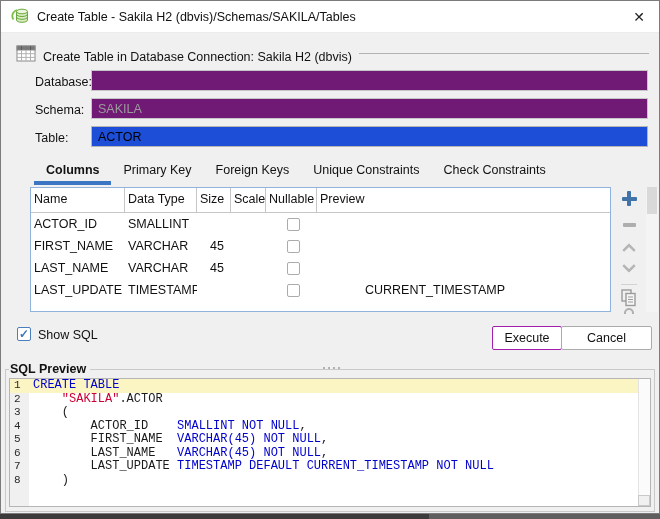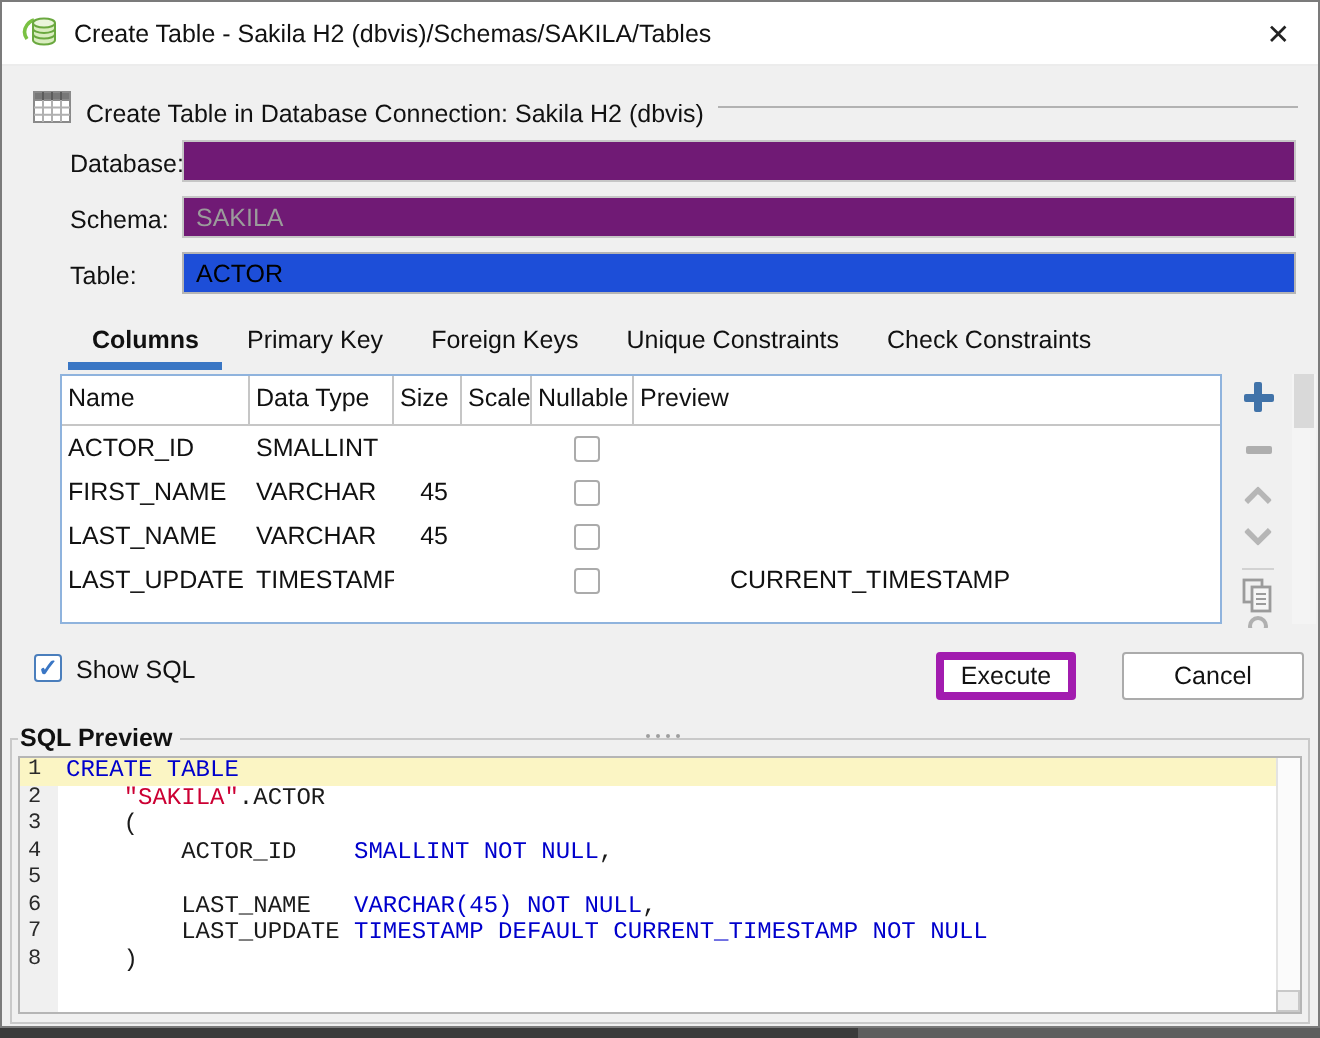--- a/index.html
+++ b/index.html
@@ -72,21 +72,21 @@
   .grid-scrollbar { position:absolute; left:645px; top:186px; width:12px; height:125px; background:#f4f4f4; }
   .grid-scrollbar .thumb { position:absolute; left:1px; top:0; width:10px; height:27px; background:#d9d9d9; }
 
   
   .chk-box { position:absolute; left:16px; top:326px; width:14px; height:14px; background:#fff;
     border:1px solid #4a7ebc; border-radius:2px; font-size:12px; font-weight:bold; color:#3a76c4;
     line-height:12px; text-align:center; }
   .chk-label { position:absolute; left:37px; top:327px; font-size:12.5px; color:#111; }
   .btn { position:absolute; top:325px; height:24px; background:#fff; font-family:"Liberation Sans",sans-serif;
     font-size:12.5px; color:#111; border-radius:2px; cursor:default; }
-  .btn.execute { left:467px; width:70px; border:4px solid #a21caf; }
+  .btn.execute { left:491px; width:70px; border:1px solid #a21caf; }
   .btn.cancel  { left:560px; width:91px; border:1px solid #ababab; }
 
   
   .splitter { position:absolute; left:322px; top:366px; display:flex; gap:3px; }
   .splitter i { width:2px; height:2px; background:#9f9f9f; border-radius:50%; }
 
   
   .sql-group { position:absolute; left:4px; top:368px; width:650px; height:143px; border:1px solid #c9c9c9; }
   .sql-group .grp-title { position:absolute; left:3px; top:-8px; background:#f0f0f0; padding:0 4px 0 1px;
     font-size:12.5px; color:#111;font-weight:bold; }
@@ -247,20 +247,21 @@
           <div class="code-line">
             <span class="ln">3</span>
             <span class="code"><span>    (</span></span>
           </div>
           <div class="code-line">
             <span class="ln">4</span>
             <span class="code"><span>        ACTOR_ID    </span><span class="tok-kw">SMALLINT NOT NULL</span><span>,</span></span>
           </div>
           <div class="code-line">
             <span class="ln">5</span>
+            <span class="code"><span>        FIRST_NAME  </span><span class="tok-kw">VARCHAR(45) NOT NULL</span><span>,</span></span>
           </div>
           <div class="code-line">
             <span class="ln">6</span>
             <span class="code"><span>        LAST_NAME   </span><span class="tok-kw">VARCHAR(45) NOT NULL</span><span>,</span></span>
           </div>
           <div class="code-line">
             <span class="ln">7</span>
             <span class="code"><span>        LAST_UPDATE </span><span class="tok-kw">TIMESTAMP DEFAULT CURRENT_TIMESTAMP NOT NULL</span></span>
           </div>
           <div class="code-line">

